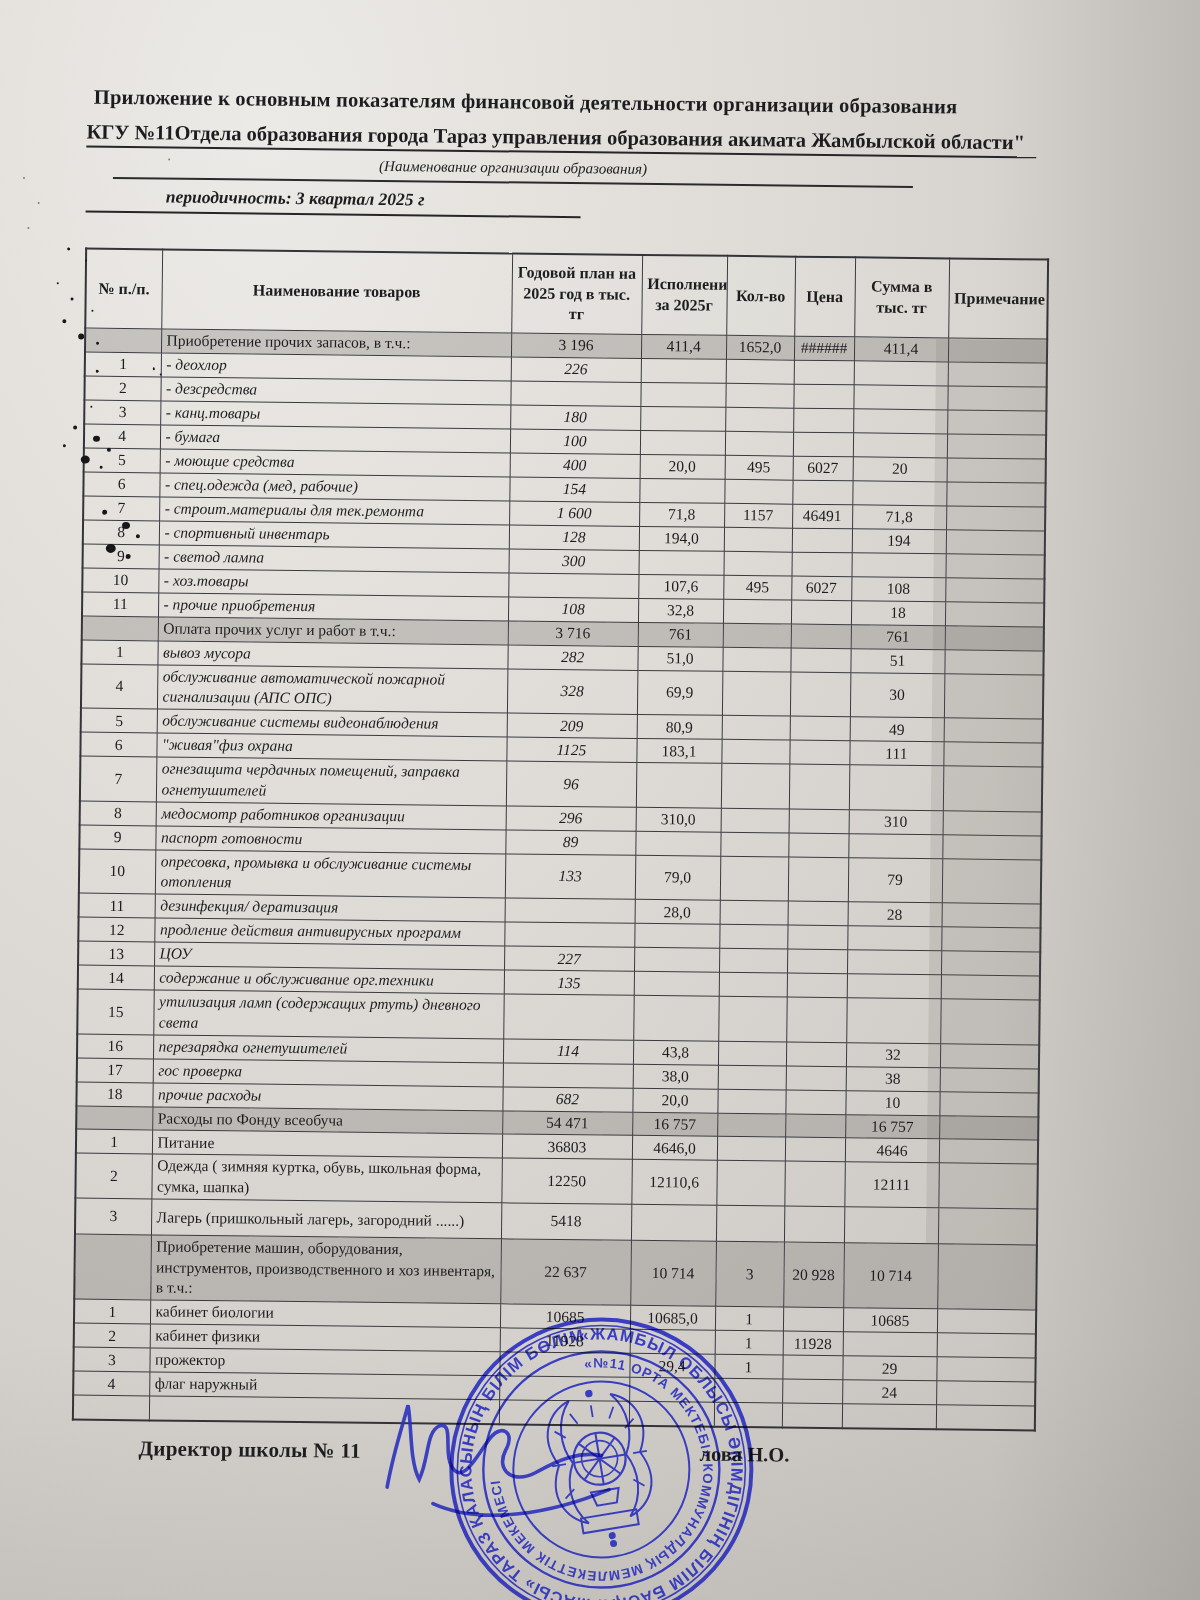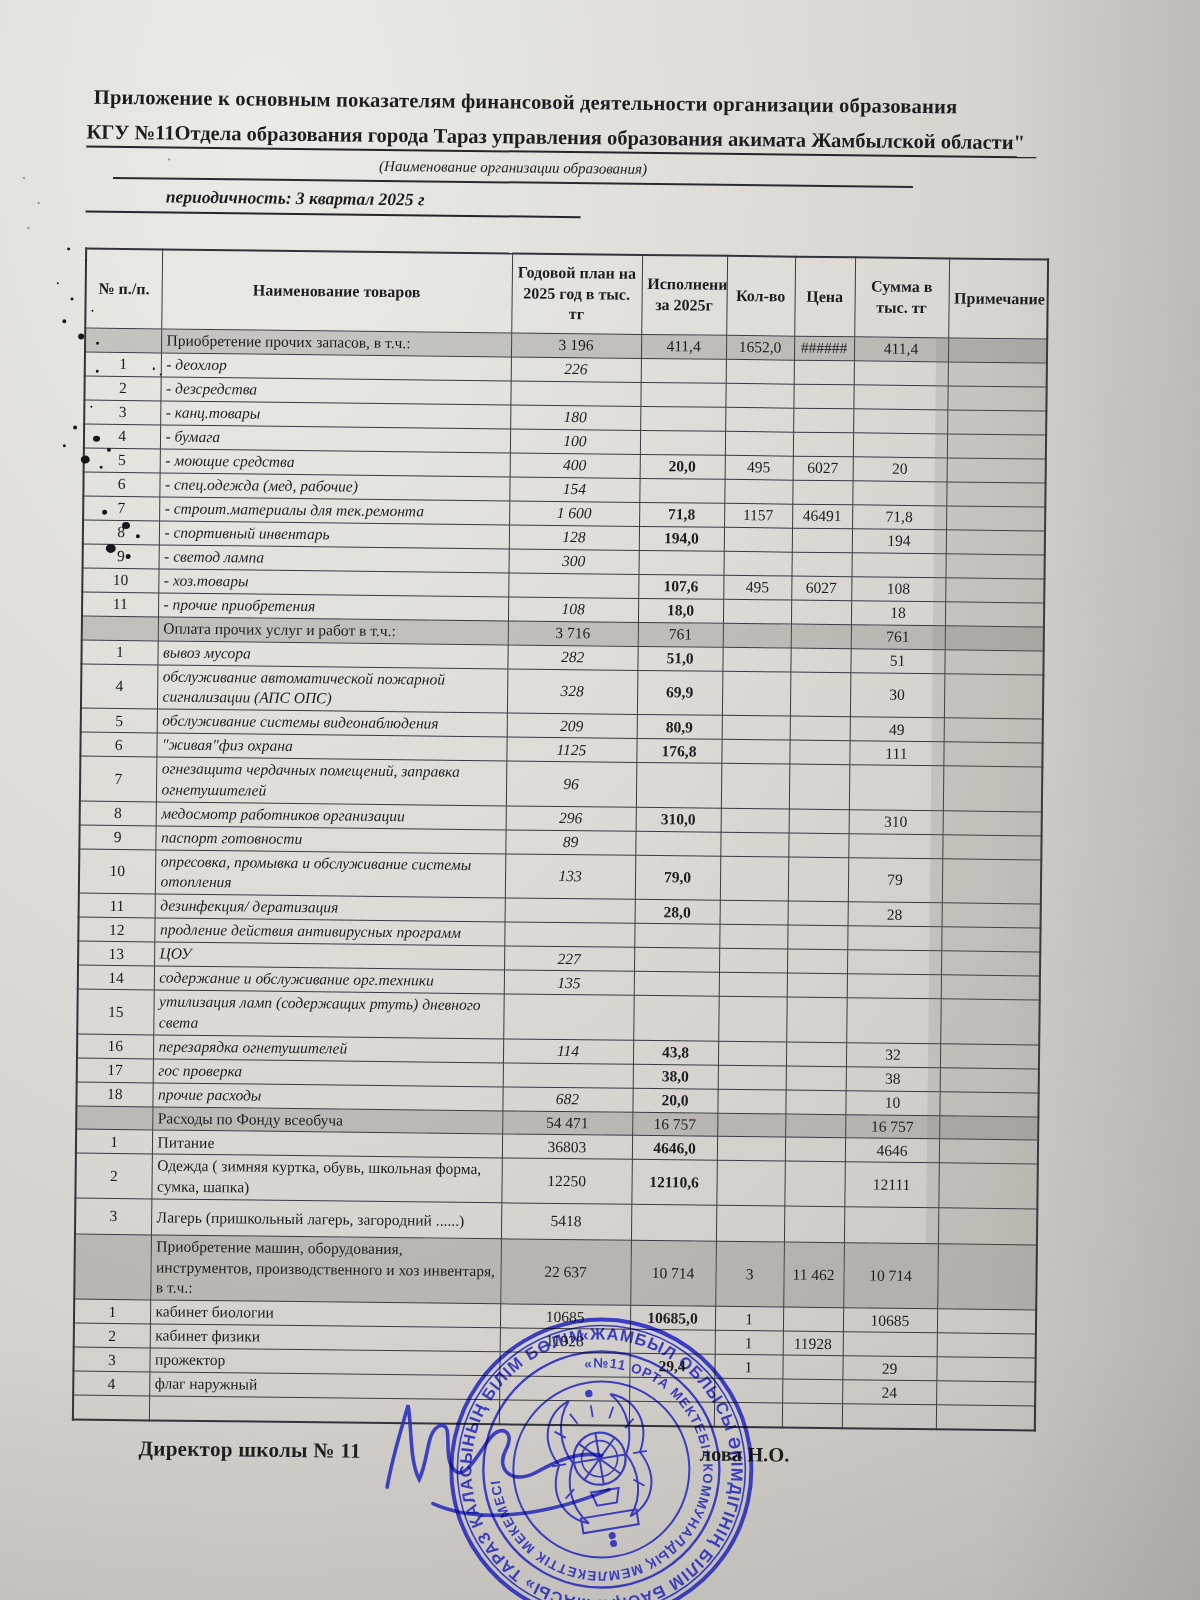--- a/index.html
+++ b/index.html
@@ -29,21 +29,21 @@
   table.main th{font-weight:bold;font-size:16px;text-align:center;height:76px;line-height:1.3;background:rgba(255,255,255,0.06);}
   td.c-num{text-align:center;}
   td.c-name{text-align:left;line-height:1.34;}
   td.c-plan,td.c-exec,td.c-qty,td.c-price,td.c-sum{text-align:center;}
   tr.base{height:24px;}
   tr.clip td.c-name{max-height:34px;line-height:1.25;}
   tr.clip{height:36px;}
   tr.section td{background:rgba(120,117,112,0.30);}
   tr.section td.c-name{font-style:normal;}
   td.italic{font-style:italic;}
-  td.bold{font-weight:bold;}
+  td.bold{font-weight:normal;}
   td.low{vertical-align:bottom;padding-bottom:3px;}
   .note-shade{position:absolute;left:940px;top:332px;width:112px;height:905px;
     background:rgba(105,102,97,0.15);pointer-events:none;}
   .footer-label{position:absolute;left:155px;top:1438px;font-size:21px;font-weight:bold;letter-spacing:.3px;}
   .dir-name{position:absolute;left:716px;top:1438px;font-size:20.5px;font-weight:bold;}
   .sig{position:absolute;left:390px;top:1390px;}
   .stamp{position:absolute;left:457px;top:1305px;opacity:.92;mix-blend-mode:multiply;}
   .dot{position:absolute;background:#17171a;border-radius:50%;}
   .smudge{position:absolute;background:rgba(23,23,26,.5);border-radius:50%;}
 </style>
@@ -193,21 +193,21 @@
             <td class="c-exec bold">107,6</td>
             <td class="c-qty">495</td>
             <td class="c-price">6027</td>
             <td class="c-sum">108</td>
             <td class="c-note"></td>
           </tr>
           <tr class="base">
             <td class="c-num">11</td>
             <td class="c-name italic">- прочие приобретения</td>
             <td class="c-plan italic">108</td>
-            <td class="c-exec bold">18,0</td>
+            <td class="c-exec bold">32,8</td>
             <td class="c-qty"></td>
             <td class="c-price"></td>
             <td class="c-sum">18</td>
             <td class="c-note"></td>
           </tr>
           <tr class="section">
             <td class="c-num"></td>
             <td class="c-name">Оплата прочих услуг и работ в т.ч.:</td>
             <td class="c-plan">3 716</td>
             <td class="c-exec">761</td>
@@ -243,21 +243,21 @@
             <td class="c-exec bold">80,9</td>
             <td class="c-qty"></td>
             <td class="c-price"></td>
             <td class="c-sum">49</td>
             <td class="c-note"></td>
           </tr>
           <tr class="base">
             <td class="c-num">6</td>
             <td class="c-name italic">"живая"физ охрана</td>
             <td class="c-plan italic">1125</td>
-            <td class="c-exec bold">176,8</td>
+            <td class="c-exec bold">183,1</td>
             <td class="c-qty"></td>
             <td class="c-price"></td>
             <td class="c-sum">111</td>
             <td class="c-note"></td>
           </tr>
           <tr class="base">
             <td class="c-num">7</td>
             <td class="c-name italic">огнезащита чердачных помещений, заправка огнетушителей</td>
             <td class="c-plan italic">96</td>
             <td class="c-exec bold"></td>
@@ -415,21 +415,21 @@
             <td class="c-price"></td>
             <td class="c-sum"></td>
             <td class="c-note"></td>
           </tr>
           <tr class="section">
             <td class="c-num"></td>
             <td class="c-name">Приобретение машин, оборудования, инструментов, производственного и хоз инвентаря, в т.ч.:</td>
             <td class="c-plan">22 637</td>
             <td class="c-exec">10 714</td>
             <td class="c-qty">3</td>
-            <td class="c-price">11 462</td>
+            <td class="c-price">20 928</td>
             <td class="c-sum">10 714</td>
             <td class="c-note"></td>
           </tr>
           <tr class="base">
             <td class="c-num">1</td>
             <td class="c-name">кабинет биологии</td>
             <td class="c-plan">10685</td>
             <td class="c-exec bold">10685,0</td>
             <td class="c-qty">1</td>
             <td class="c-price"></td>

